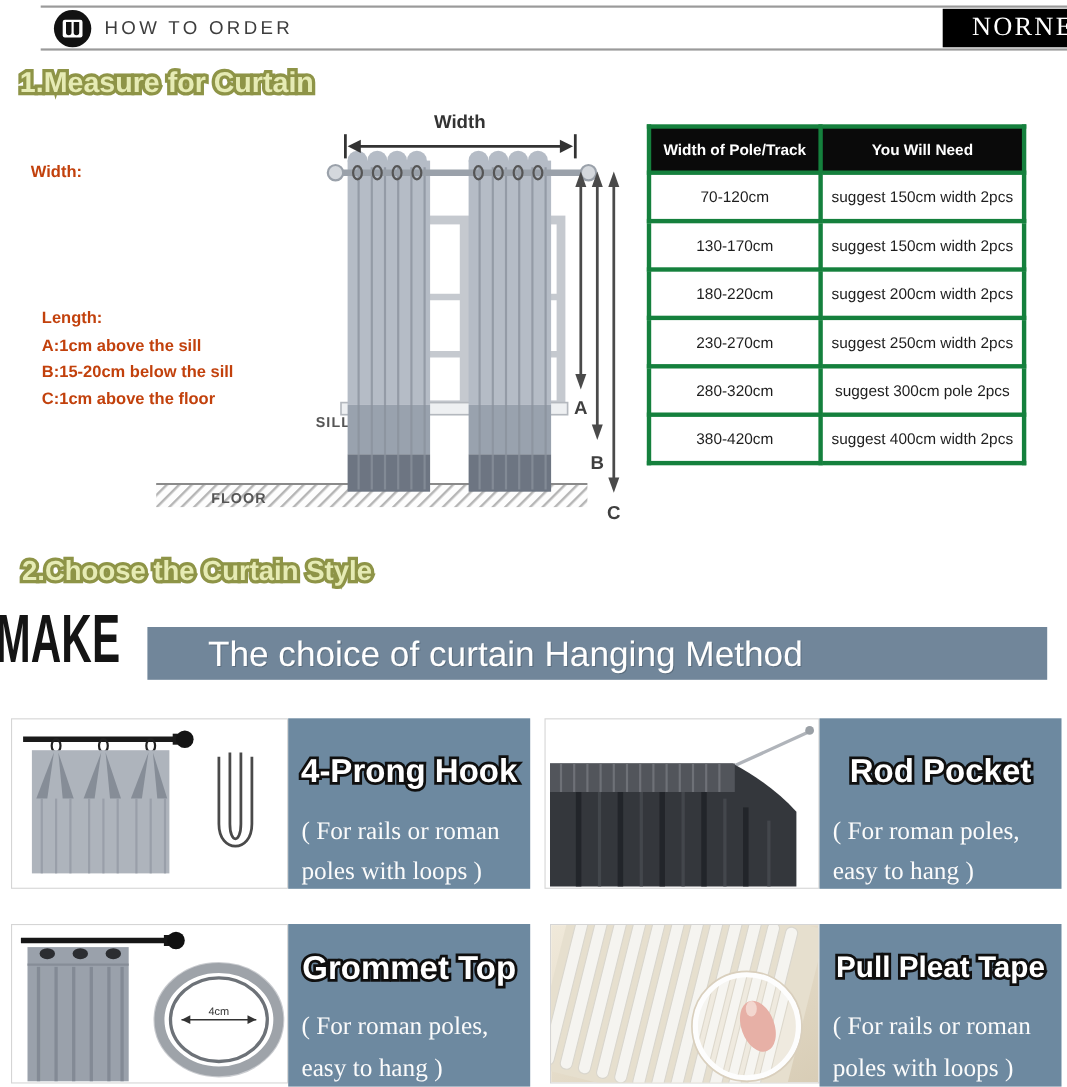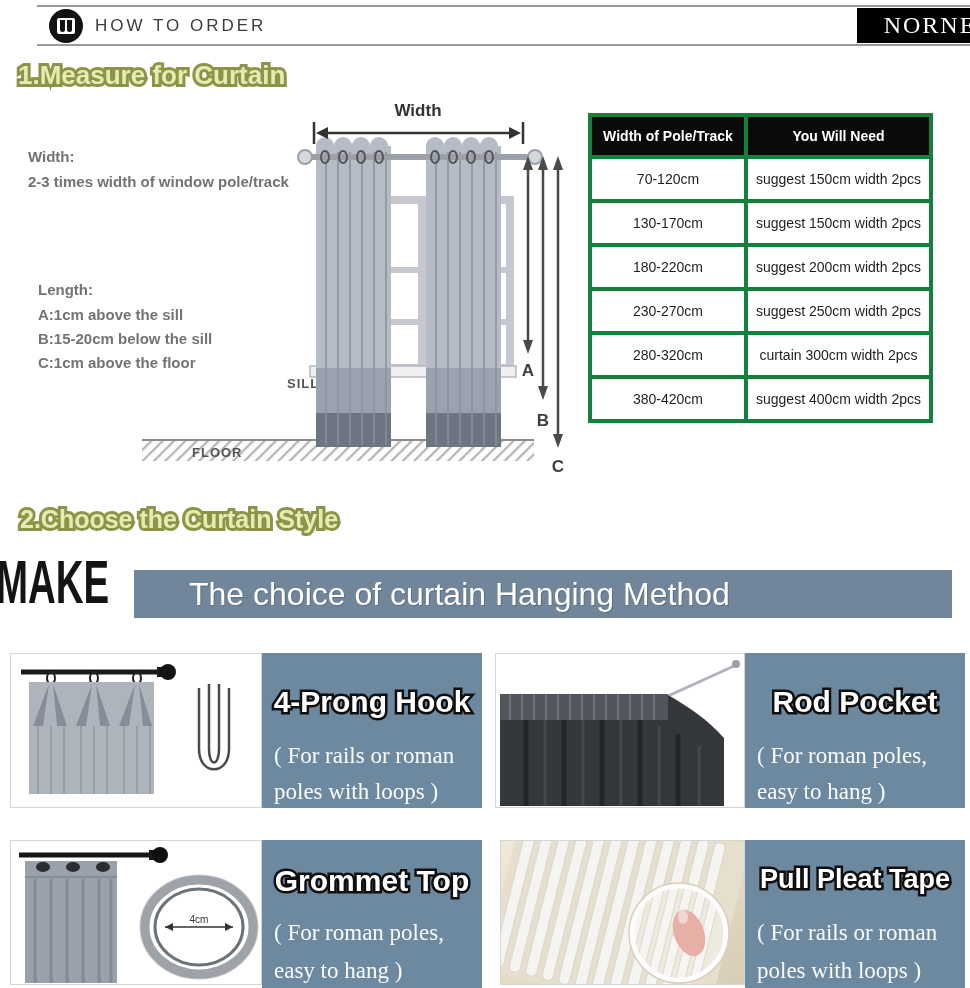--- a/index.html
+++ b/index.html
@@ -24,21 +24,21 @@
   .bubble { position:relative; display:inline-block; font-weight:bold; white-space:nowrap; }
   .bubble .stroke { -webkit-text-stroke:6px #8e9447; color:#8e9447; }
   .bubble .fill { position:absolute; left:0; top:0; color:#e6ebb4; }
   .sec1-title { position:absolute; left:18px; top:60px; font-size:26px; }
   .sec2-title { position:absolute; left:20px; top:505px; font-size:25px; }
 
   .bubble-dark .stroke { -webkit-text-stroke:5px #0f0f0f; color:#0f0f0f; }
   .bubble-dark .fill { color:#ffffff; }
 
   
-  .measure-note { position:absolute; color:#737373; font-weight:bold; font-size:15px; }
+  .measure-note { position:absolute; color:#c2410c; font-weight:bold; font-size:15px; }
   .note-width-h { left:28px; top:148px; }
   .note-width-t { left:28px; top:173px; }
   .note-len-h  { left:38px; top:281px; }
   .note-len-a  { left:38px; top:306px; }
   .note-len-b  { left:38px; top:330px; }
   .note-len-c  { left:38px; top:354px; }
 
   .diagram { position:absolute; left:140px; top:100px; }
   .diagram text { font-family:"Liberation Sans",sans-serif; }
   .dim-label { font-size:17px; font-weight:bold; fill:#333; }
@@ -87,21 +87,20 @@
     <div class="header-title">HOW TO ORDER</div>
     <div class="brand-box">NORNE</div>
   </div>
 
   <div class="bubble sec1-title">
     <span class="stroke">1.Measure for Curtain</span>
     <span class="fill">1.Measure for Curtain</span>
   </div>
 
   <div class="measure-note note-width-h">Width:</div>
-  <div class="measure-note note-width-t">2-3 times width of window pole/track</div>
   <div class="measure-note note-len-h">Length:</div>
   <div class="measure-note note-len-a">A:1cm above the sill</div>
   <div class="measure-note note-len-b">B:15-20cm below the sill</div>
   <div class="measure-note note-len-c">C:1cm above the floor</div>
 
   <svg class="diagram" width="430" height="380" viewBox="0 0 430 380">
     <defs>
       <pattern id="hatch" width="8" height="8" patternUnits="userSpaceOnUse" patternTransform="rotate(45)">
         <rect width="8" height="8" fill="#fdfdfd"></rect>
         <line x1="1" y1="0" x2="1" y2="8" stroke="#b5b5b5" stroke-width="2.4"></line>
@@ -231,21 +230,21 @@
       <tr>
           <td>180-220cm</td>
           <td>suggest 200cm width 2pcs</td>
         </tr>
       <tr>
           <td>230-270cm</td>
           <td>suggest 250cm width 2pcs</td>
         </tr>
       <tr>
           <td>280-320cm</td>
-          <td>curtain 300cm width 2pcs</td>
+          <td>suggest 300cm pole 2pcs</td>
         </tr>
       <tr>
           <td>380-420cm</td>
           <td>suggest 400cm width 2pcs</td>
         </tr>
     </tbody>
   </table>
 
   <div class="bubble sec2-title">
     <span class="stroke">2.Choose the Curtain Style</span>

